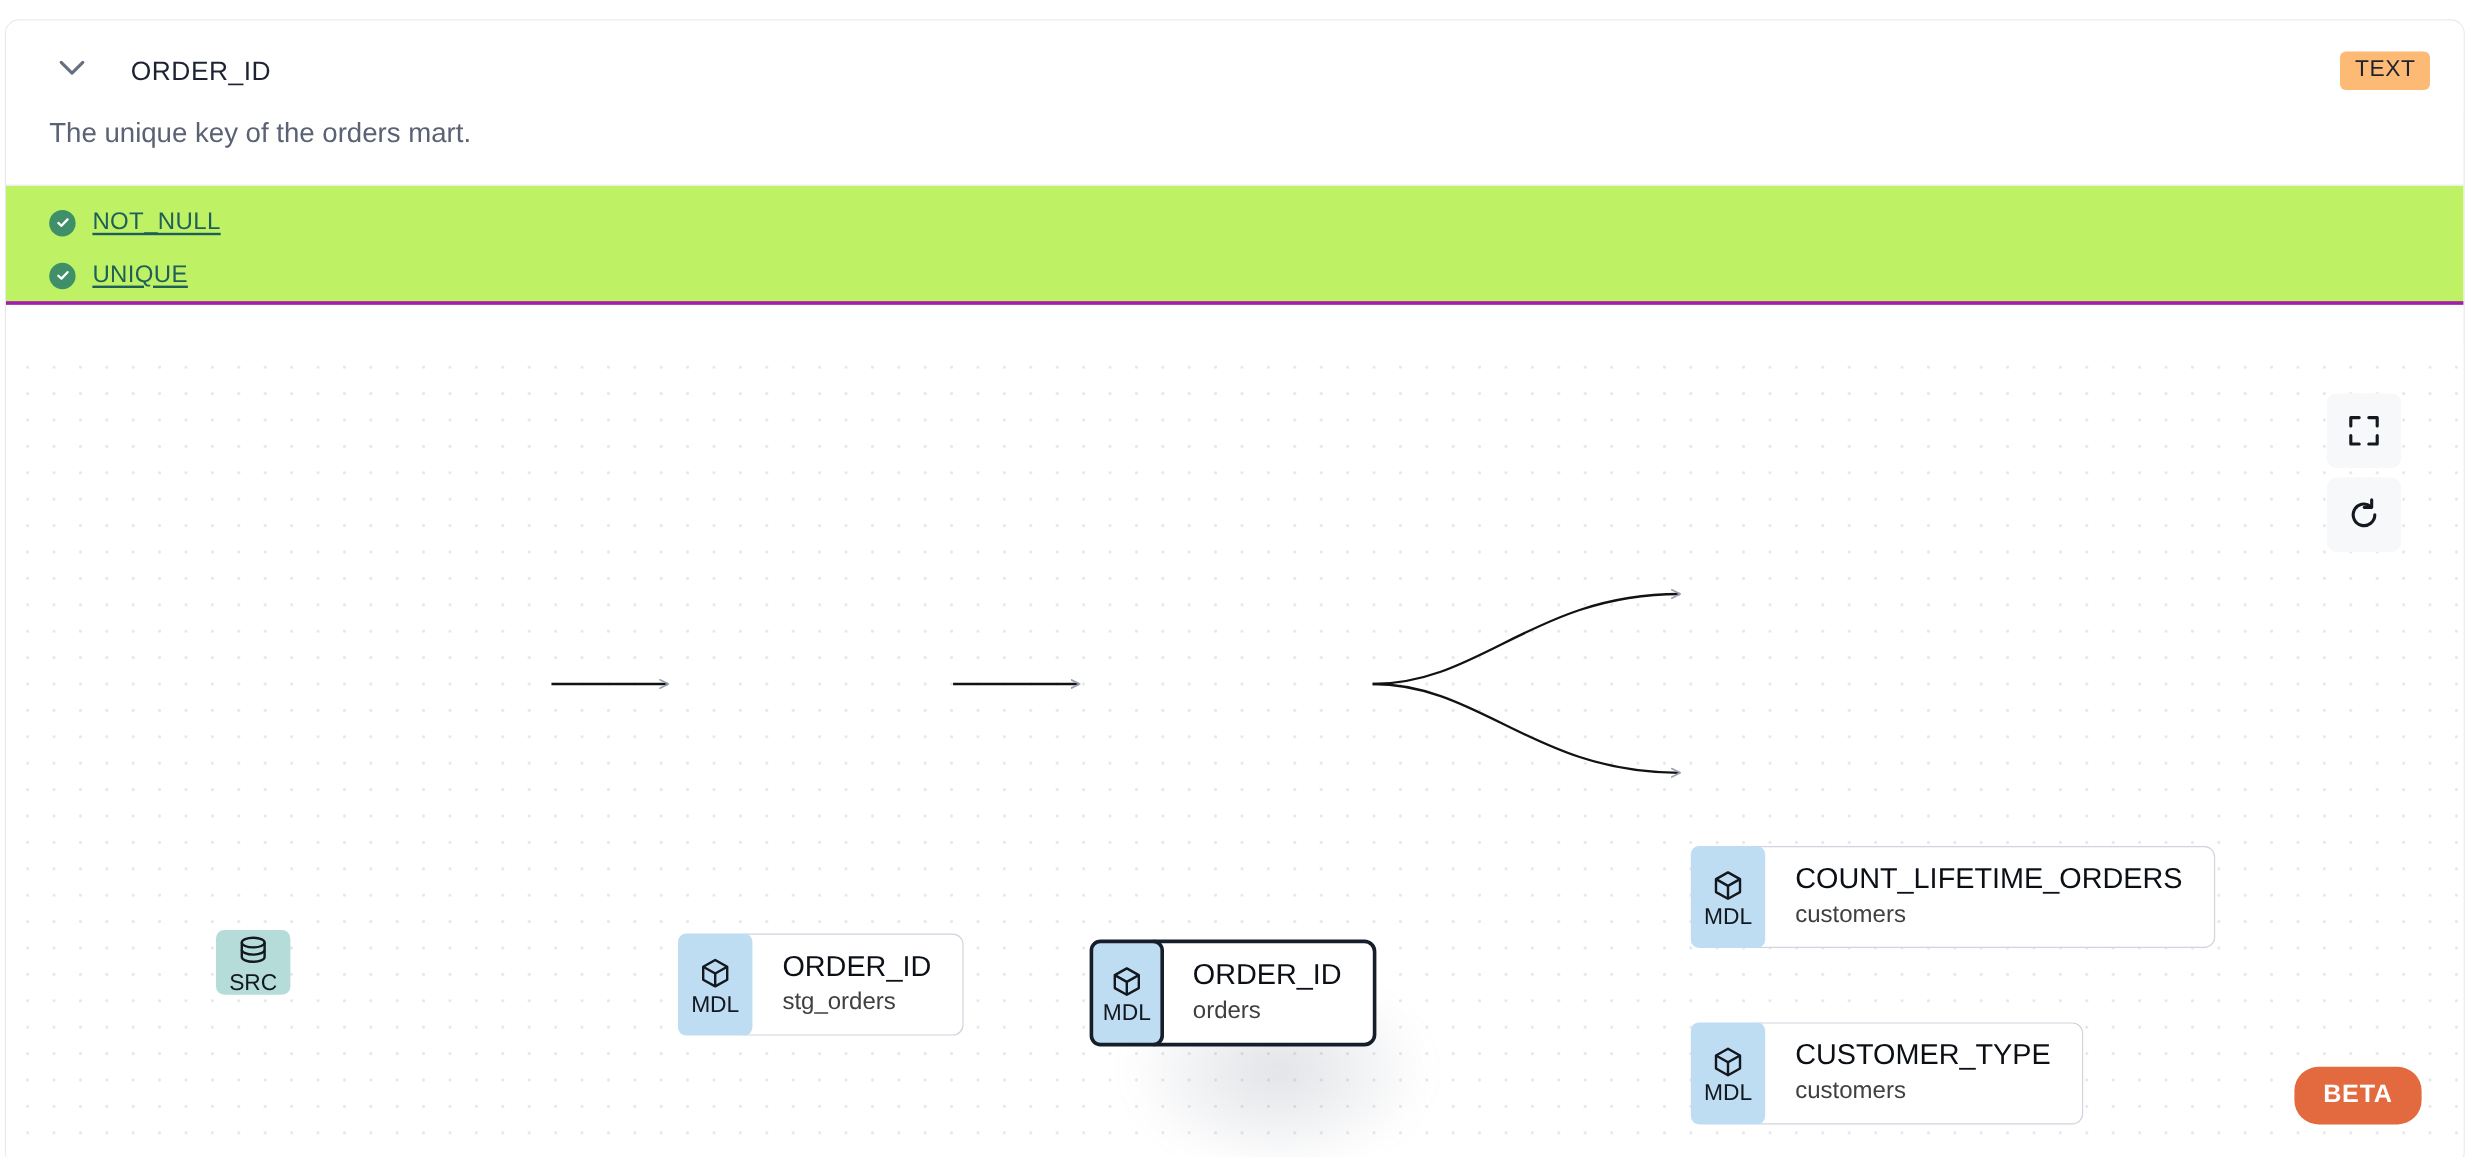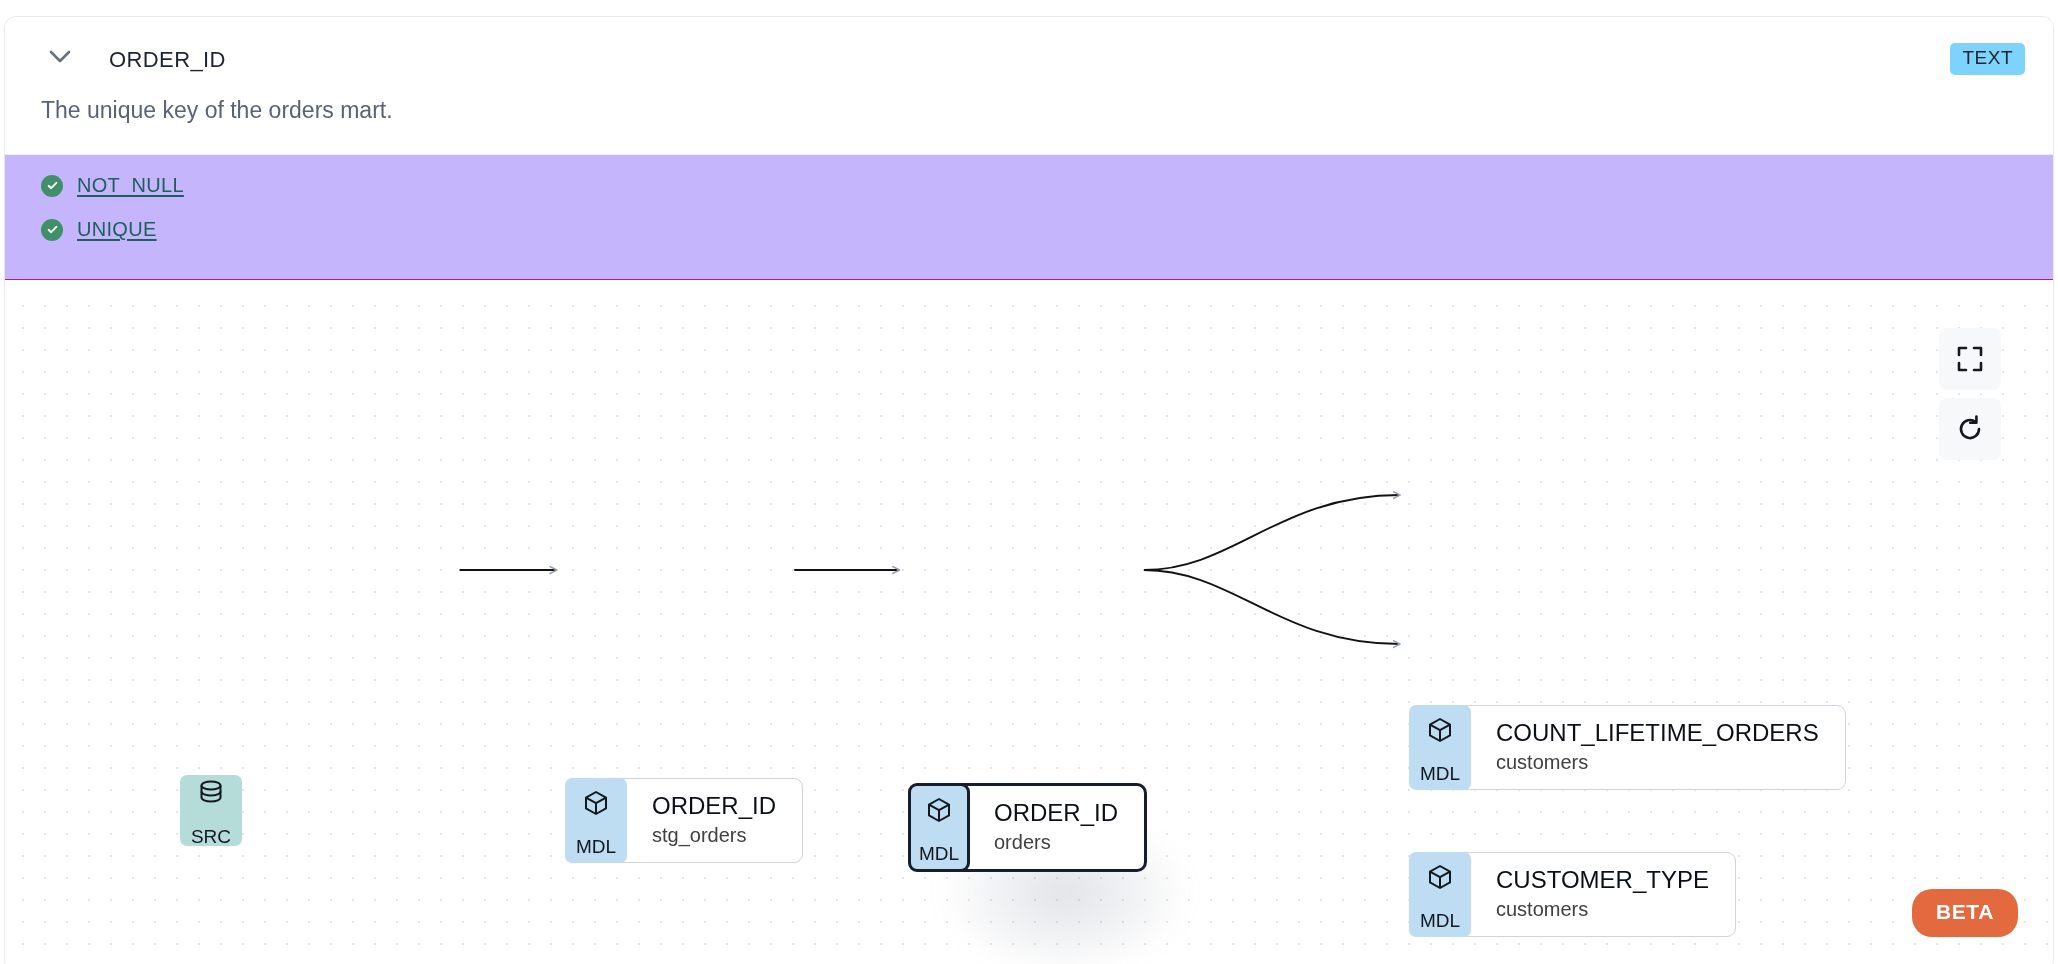--- a/index.html
+++ b/index.html
@@ -38,45 +38,45 @@
     position: absolute;
     left: 104px; top: 30px;
     font-size: 22px;
     letter-spacing: 0.4px;
     color: #1d2330;
     font-weight: 400;
   }
   .type-badge {
     position: absolute;
     right: 28px; top: 26px;
-    background: #7dd3fc;
+    background: #fdba74;
     color: #1d2330;
     font-size: 19px;
     letter-spacing: 0.5px;
     padding: 4px 12px 6px 12px;
     border-radius: 5px;
   }
 
   
   .description {
     position: absolute;
     left: 36px; top: 80px;
     font-size: 23px;
     color: #5a6273;
   }
 
   
   .tests {
     position: absolute;
     left: 0; top: 137px;
     width: 100%;
-    height: 126px;
-    background: #c4b5fd;
+    height: 100px;
+    background: #bef264;
     border-top: 1px solid #eceef2;
-    border-bottom: 1px solid #a21caf;
+    border-bottom: 3px solid #a21caf;
   }
   .test-row {
     position: absolute;
     left: 36px;
     display: flex;
     align-items: center;
     gap: 14px;
   }
   .test-row.r0 { top: 19px; }
   .test-row.r1 { top: 63px; }
@@ -129,21 +129,21 @@
     display: flex;
     align-items: stretch;
   }
   .node-badge {
     width: 62px;
     border-radius: 7px;
     display: flex;
     flex-direction: column;
     align-items: center;
     justify-content: center;
-    gap: 18px;
+    gap: 1px;
     z-index: 1;
     font-size: 19px;
     color: #12181f;
     padding-top: 4px;
   }
   .node-badge.src { background: #b6dcd9; }
   .node-badge.mdl { background: #bedcf2; }
   .node-badge svg { display: block; }
   .node-badge .badge-label { line-height: 1; }
 

